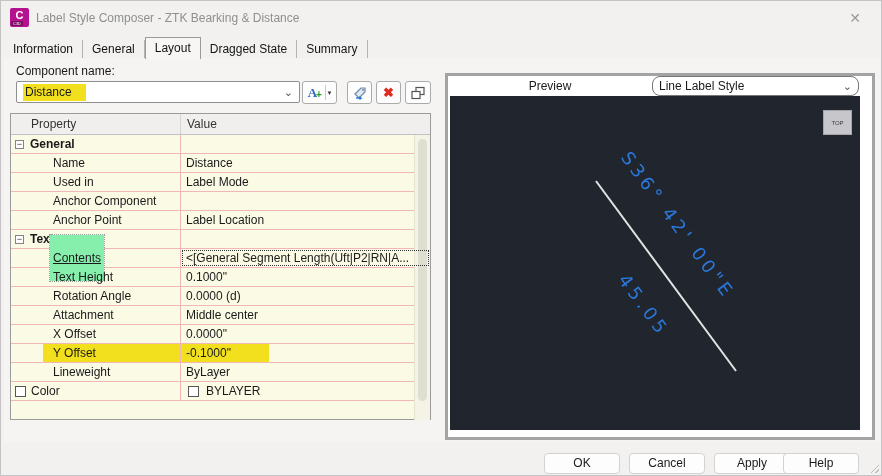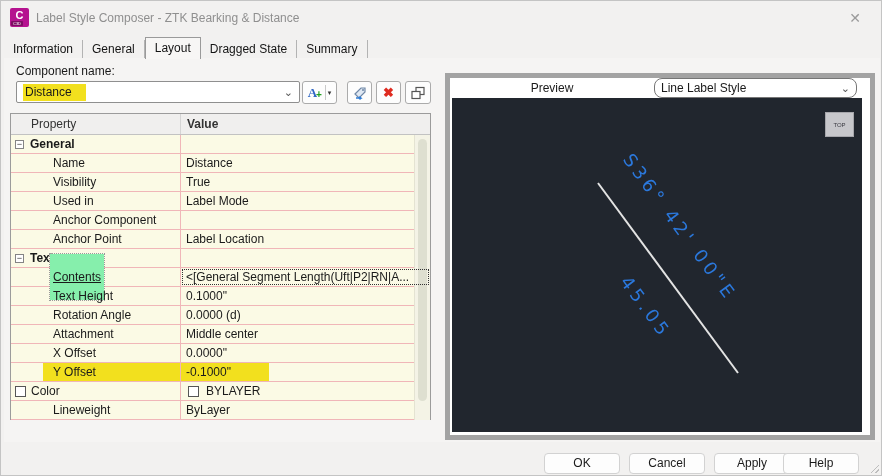--- a/index.html
+++ b/index.html
@@ -38,42 +38,42 @@
   .btn-addtext .sep{width:1px;height:15px;background:#c9c9c9;margin:0 2px 0 3px;}
   .btn-addtext .arr{color:#333;font-size:7px;}
   .btn-copy{left:343px;width:25px;}
   .btn-del{left:372px;width:25px;color:#df2b20;font-weight:bold;font-size:13px;}
   .btn-order{left:401px;width:26px;}
   
   .grid{position:absolute;left:6px;top:55px;width:421px;height:307px;box-sizing:border-box;
         border:1px solid #9b9b9b;background:#fbfae5;}
   .ghead{display:flex;height:20px;background:#f0efee;border-bottom:1px solid #c2c2c2;color:#333;}
   .ghead .hp{width:170px;box-sizing:border-box;padding:3px 0 0 20px;border-right:1px solid #d5d5d5;}
-  .ghead .hv{flex:1;box-sizing:border-box;padding:3px 0 0 6px;font-weight:bold;}
+  .ghead .hv{flex:1;box-sizing:border-box;padding:3px 0 0 6px;}
   .ghead .hs{width:15px;}
   .gbody{position:relative;height:285px;}
   .grow{position:relative;display:flex;height:19px;box-sizing:border-box;border-bottom:1px solid #f0b6b8;
         background:#fbfae5;}
   .grow .pc{position:relative;width:170px;box-sizing:border-box;border-right:1px solid #f0b6b8;
             display:flex;align-items:center;z-index:1;}
   .grow .vc{position:relative;flex:1;box-sizing:border-box;display:flex;align-items:center;padding-left:5px;z-index:1;}
   .grow .pc .lbl{margin-left:42px;}
   .grow.sec .pc .lbl{margin-left:0;font-weight:bold;}
   .expander{width:9px;height:9px;box-sizing:border-box;border:1px solid #848484;background:#fff;
             font-size:9px;line-height:7px;text-align:center;margin:0 6px 0 4px;color:#333;}
   .sel-prop{background:#86efac;outline:1px dotted #9a9a9a;padding:16px 3px;margin-left:39px !important;text-decoration:underline;}
   .vc.focused{outline:1px dotted #333;outline-offset:-2px;}
   .hl-overlay{position:absolute;left:32px;top:0;width:226px;height:18px;background:#f2e01e;z-index:0;}
   .swatch{width:11px;height:11px;box-sizing:border-box;border:1px solid #555;background:#fff;margin:0 5px 0 4px;flex:0 0 auto;}
   .swatch.v{margin:0 7px 0 2px;}
   .sbar{position:absolute;right:0;top:0;width:15px;height:285px;background:#f4f3e6;border-left:1px solid #e4e3d2;}
   .sthumb{position:absolute;left:3px;top:4px;width:9px;height:262px;background:#dedfd0;border-radius:5px;}
   
   .pv{position:absolute;left:441px;top:15px;width:430px;height:367px;box-sizing:border-box;
-      border:5px solid #a3a3a3;background:#fff;}
+      border:3px solid #a3a3a3;background:#fff;}
   .pv-head{display:flex;height:20px;align-items:stretch;}
   .pv-title{width:204px;display:flex;align-items:center;justify-content:center;background:#fff;}
   .pv-combo{flex:1;margin-right:13px;border-radius:8px;height:20px;border:1px solid #767676;}
   .canvas{position:absolute;left:2px;top:20px;width:410px;height:334px;background:#21262e;overflow:hidden;}
   .cad-line{position:absolute;left:216px;top:180px;width:236px;height:2px;background:#e3e3e3;
             transform:translate(-50%,-50%) rotate(53.6deg);}
   .cad-txt{position:absolute;color:#2b78dc;font-size:18px;letter-spacing:4px;white-space:nowrap;
            font-family:"DejaVu Sans",sans-serif;}
   .cad-bearing{left:228px;top:129px;transform:translate(-50%,-50%) rotate(53.6deg);}
   .cad-dist{left:194px;top:209px;transform:translate(-50%,-50%) rotate(53.6deg);}
@@ -160,28 +160,20 @@
         <div class="grow">
           <div class="pc">
               <span class="lbl">Name</span>
             </div>
           <div class="vc">
               <span>Distance</span>
             </div>
         </div>
         <div class="grow">
           <div class="pc">
-              <span class="lbl">Visibility</span>
-            </div>
-          <div class="vc">
-              <span>True</span>
-            </div>
-        </div>
-        <div class="grow">
-          <div class="pc">
               <span class="lbl">Used in</span>
             </div>
           <div class="vc">
               <span>Label Mode</span>
             </div>
         </div>
         <div class="grow">
           <div class="pc">
               <span class="lbl">Anchor Component</span>
             </div>
@@ -247,34 +239,34 @@
           <div class="hl-overlay"></div>
           <div class="pc">
               <span class="lbl">Y Offset</span>
             </div>
           <div class="vc">
               <span>-0.1000"</span>
             </div>
         </div>
         <div class="grow">
           <div class="pc">
+              <span class="lbl">Lineweight</span>
+            </div>
+          <div class="vc">
+              <span>ByLayer</span>
+            </div>
+        </div>
+        <div class="grow">
+          <div class="pc">
               <span class="swatch"></span>
               <span class="lbl" style="margin-left:0">Color</span>
             </div>
           <div class="vc">
               <span class="swatch v"></span>
               <span>BYLAYER</span>
-            </div>
-        </div>
-        <div class="grow">
-          <div class="pc">
-              <span class="lbl">Lineweight</span>
-            </div>
-          <div class="vc">
-              <span>ByLayer</span>
             </div>
         </div>
 
         <div class="sbar">
           <div class="sthumb"></div>
         </div>
       </div>
     </div>
 
     <div class="pv">

